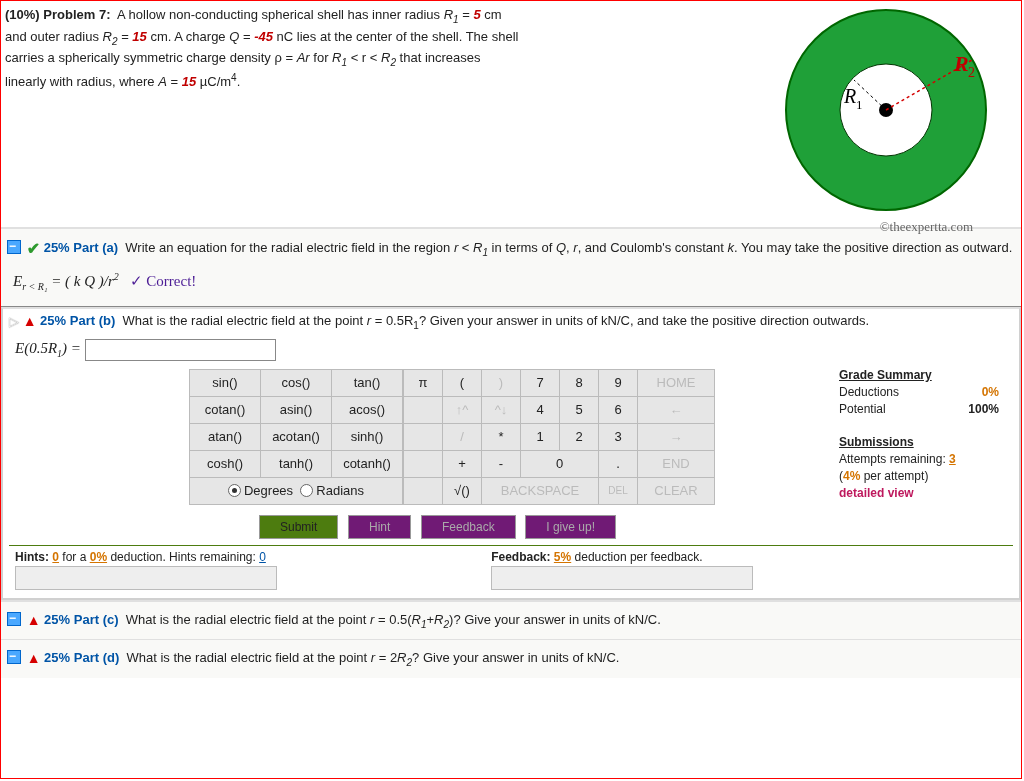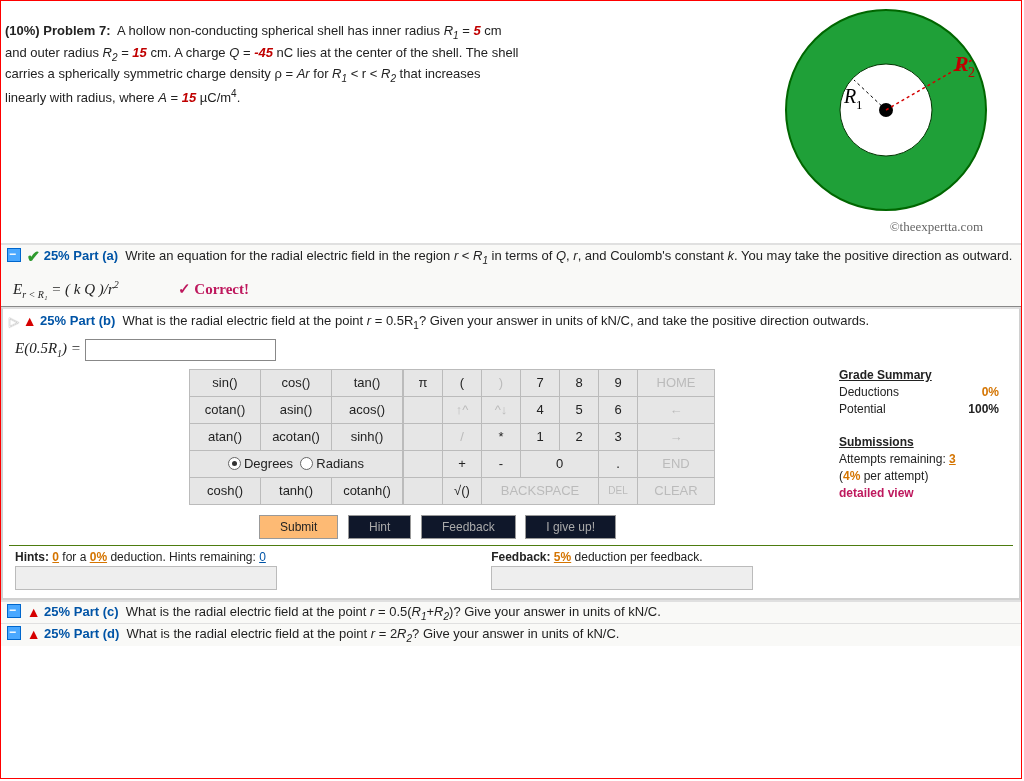--- a/index.html
+++ b/index.html
@@ -7,72 +7,72 @@
     font-family: Arial, Helvetica, sans-serif;
     font-size: 13px;
     color: #222;
     background: #fff;
     border:1px solid red;
     width:1022px;
     height:779px;
     box-sizing:border-box;
   }
   .problem-head {
-    padding: 20px 6px 2px 4px;
+    padding: 4px 6px 2px 4px;
     position: relative;
     min-height: 220px;
   }
   .problem-text { line-height: 1.5; width: 640px; }
   .param-red { color: #c00000; font-style: italic; font-weight: bold; }
   .ital { font-style: italic; }
   .super { vertical-align: super; font-size: 10px; }
   .sub { vertical-align: sub; font-size: 10px; }
 
   .diagram { position:absolute; right:25px; top:4px; }
   .diagram svg { display:block; }
-  .copyright { position:absolute; right:38px; top:218px; font-family:"Times New Roman",serif; color:#666; font-size:13px;}
+  .copyright { position:absolute; right:48px; top:218px; font-family:"Times New Roman",serif; color:#666; font-size:13px;}
 
   .part-block {
     border-top: 2px solid #e0e0e0;
     background: #f9f9f7;
-    padding: 0 6px;
+    padding: 8px 6px;
     line-height:1.5;
   }
   .part-header-blue { color:#0054a6; font-weight:bold; }
   .icon-box { display:inline-block; width:12px; height:12px; background:#4aa8ff; border:1px solid #0066cc; position:relative; vertical-align:-2px; margin-right:2px; }
   .icon-box::before{content:"−"; color:#fff; font-weight:bold; position:absolute; top:-4px; left:1px; font-size:12px;}
   .check-green { color:#2e9a2e; font-weight:bold; font-size:16px; vertical-align:-2px;}
   .warn-tri-empty{display:inline-block;color:#fff;text-shadow:0 0 1px #333;font-size:13px;vertical-align:-1px;}
   .warn-tri{color:#d60000; font-size:14px; vertical-align:-1px;}
 
   .answer-box { border-bottom:1px solid #888; }
   .part-b-box { border:2px solid #d0d0d0; border-top:2px solid #e0e0e0; padding: 4px 6px 4px 6px; }
 
   .equation-line { font-family:"Times New Roman", serif; font-style:italic; font-size:15px; margin:8px 0 4px 6px;}
   .input-field { width:185px; height:18px; border:1px solid #888; background:#fff; vertical-align:middle;}
 
-  .correct-label{ color:#be185d; font-weight:bold; font-style:normal;margin-left:48px;}
+  .correct-label{ color:#4c1d95; font-weight:normal; font-style:normal;}
 
   .keypad-wrap { display:flex; margin:8px 0 0 180px;align-items:center;}
   table.keypad { border-collapse:collapse; }
   table.keypad td {
     border:1px solid #bbb; background:#e6e6e6; text-align:center;
     font-size:13px; height:24px; vertical-align:middle; cursor:pointer;
   }
   table.keypad td.fn { width:68px; }
   table.keypad td.k  { width:36px; }
   table.keypad td.wide { width:74px; color:#aaa; font-size:13px;}
   table.keypad td.dim { color:#bbb;}
   table.keypad td.radrow { background:#e6e6e6;}
   .radio-dot{ display:inline-block; width:11px; height:11px; border:1px solid #666; border-radius:50%; background:#fff; vertical-align:-2px; margin-right:3px;}
   .radio-dot.on::after{ content:""; display:block; width:5px; height:5px; background:#333; border-radius:50%; margin:3px auto; }
 
   .action-row{ margin:10px 0 6px 250px;}
-  .btn{ display:inline-block; border:1px solid #999; padding:4px 20px; font-size:12px; background:#fdba74; margin-right:6px;}
-  .btn.dim{ color:#aaa; background:#0f172a;}
+  .btn{ display:inline-block; border:1px solid #999; padding:4px 20px; font-size:12px; background:#4d7c0f; margin-right:6px;}
+  .btn.dim{ color:#aaa; background:#701a75;}
 
   .hints-row{ border-top:1px solid #4d7c0f; padding:4px 6px; font-size:12px; display:flex;}
   .hints-left{ width:48%;}
   .hints-right{ width:48%;}
   .underline-link{ text-decoration:underline; color:#0054a6;}
   .orange-num{ color:#d47400; font-weight:bold; text-decoration:underline;}
   .hints-box{ border:1px solid #bbb; background:#eee; height:22px; width:260px; margin-top:2px;}
 
   .grade-panel{ position:absolute; right:20px; width:160px; font-size:12px; line-height:1.4;}
   .grade-panel .gstitle{ font-weight:bold; text-decoration:underline;}
@@ -159,26 +159,26 @@
             <td class="fn">cotan()</td>
             <td class="fn">asin()</td>
             <td class="fn">acos()</td>
           </tr>
       <tr>
             <td class="fn">atan()</td>
             <td class="fn">acotan()</td>
             <td class="fn">sinh()</td>
           </tr>
       <tr>
-            <td colspan="3" class="radrow"><span class="radio-dot on"></span><span>Degrees</span>&nbsp;&nbsp;<span class="radio-dot"></span><span>Radians</span></td>
-          </tr>
-      <tr>
             <td class="fn">cosh()</td>
             <td class="fn">tanh()</td>
             <td class="fn">cotanh()</td>
+          </tr>
+      <tr>
+            <td colspan="3" class="radrow"><span class="radio-dot on"></span><span>Degrees</span>&nbsp;&nbsp;<span class="radio-dot"></span><span>Radians</span></td>
           </tr>
     </tbody>
       </table>
     <table class="keypad">
       <tbody>
           <tr>
             <td class="k">π</td>
             <td class="k">(</td>
             <td class="k dim">)</td>
             <td class="k">7</td>

